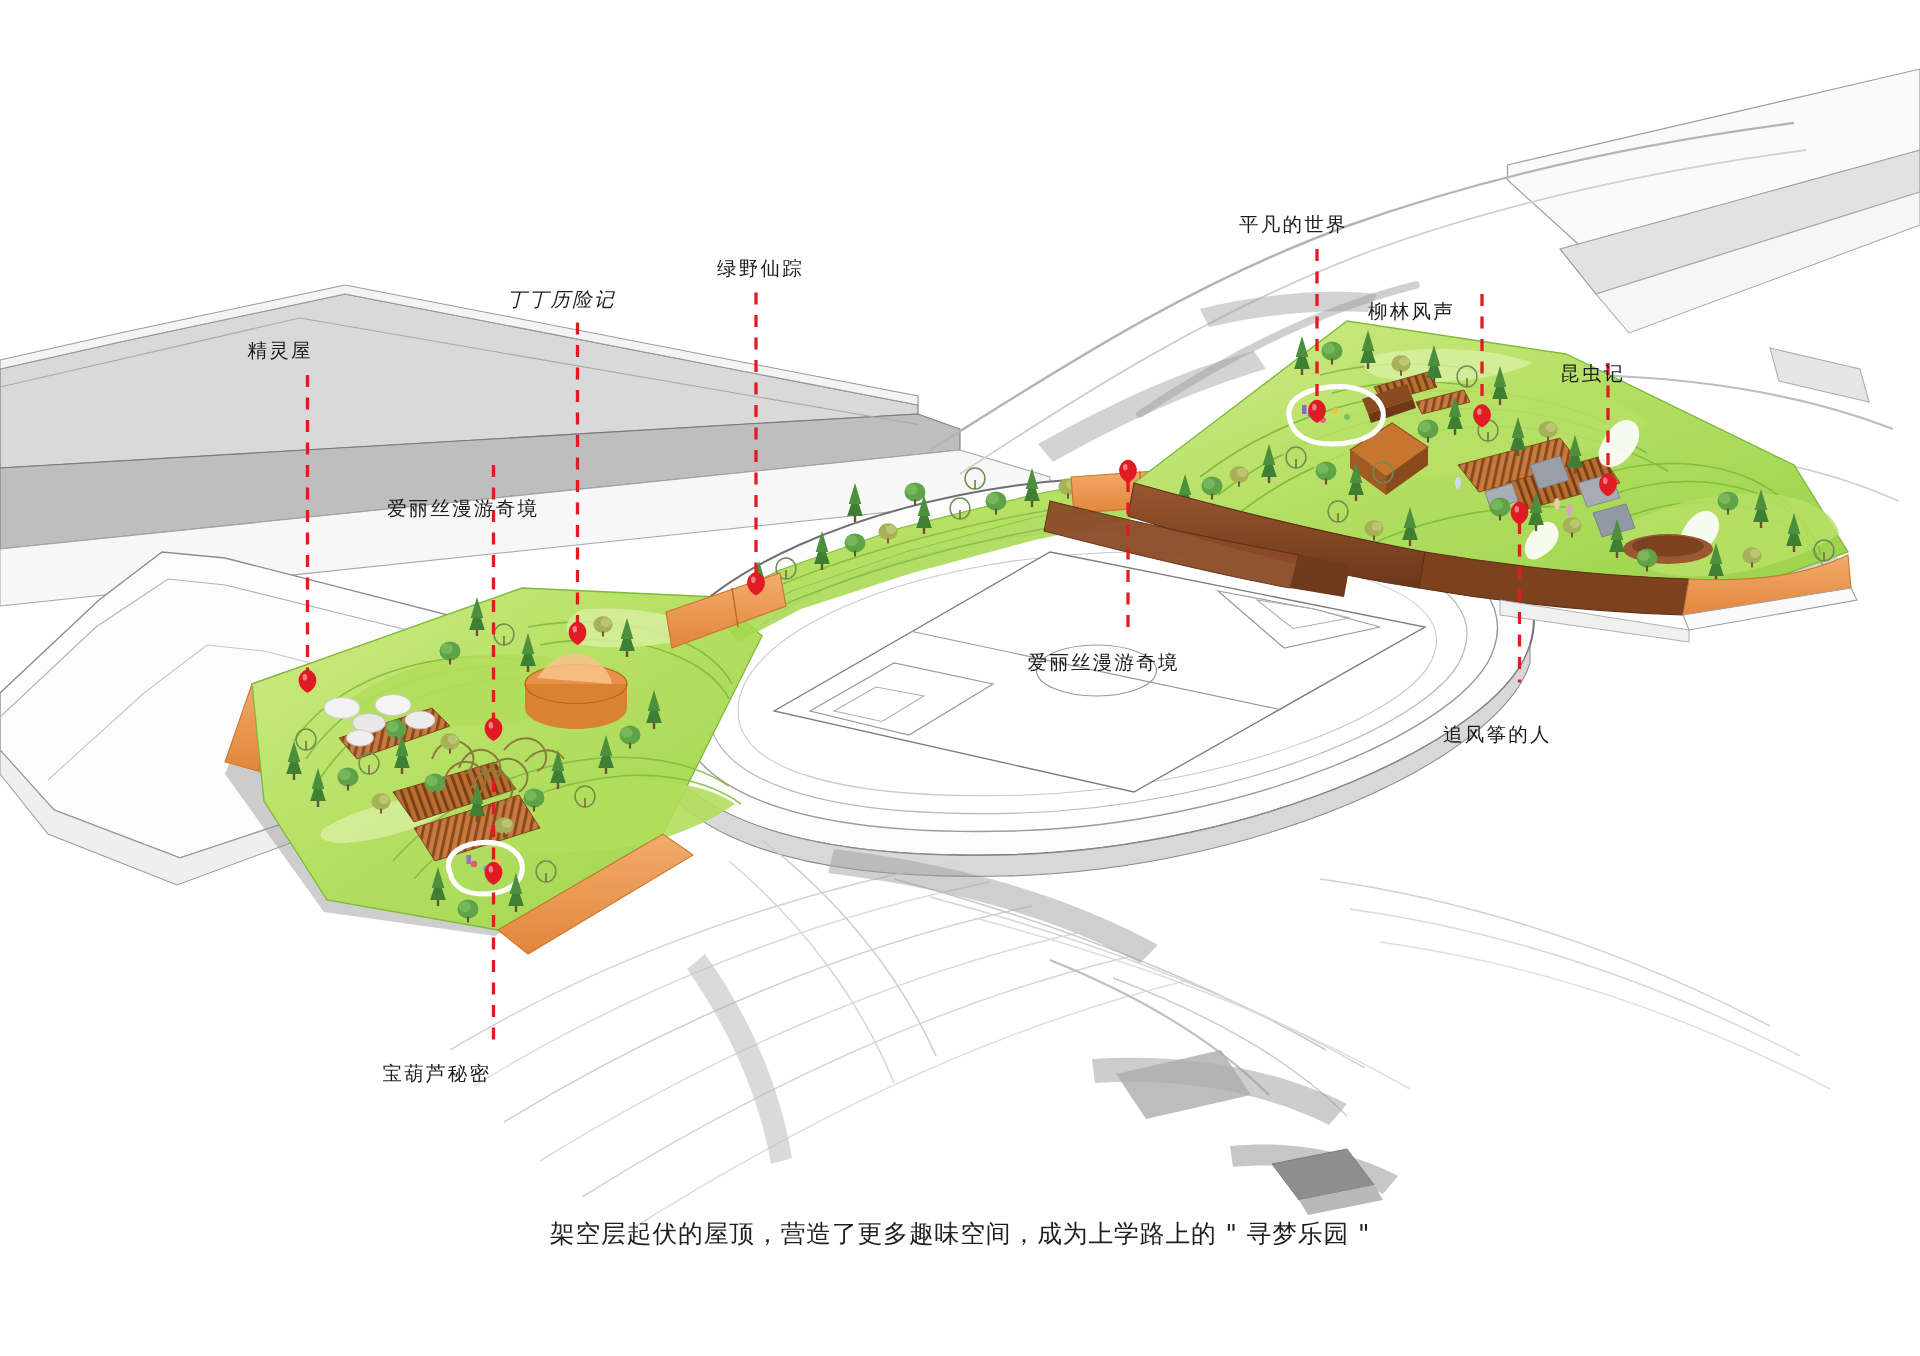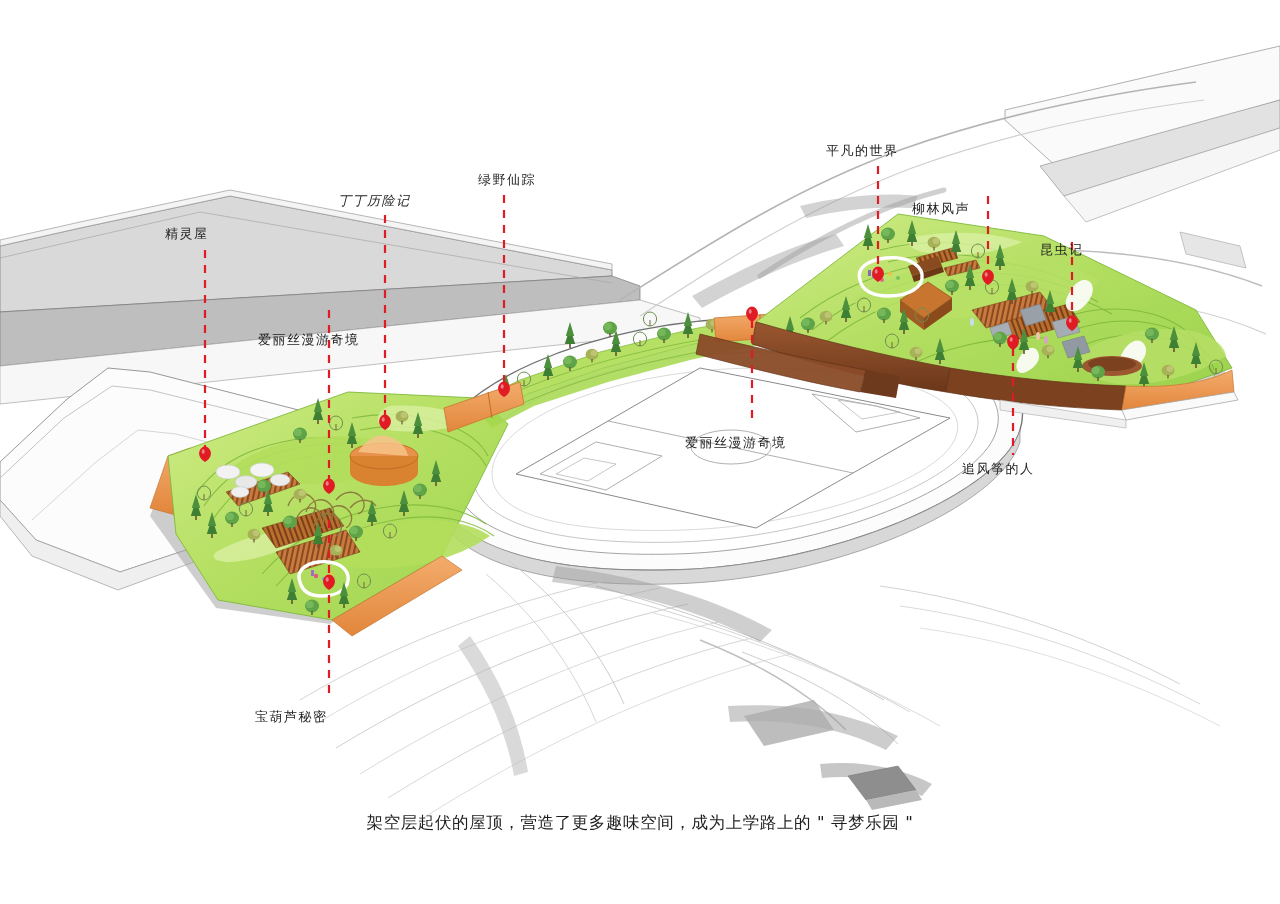--- a/index.html
+++ b/index.html
@@ -520,18 +520,18 @@
   <div id="labels">
       <div class="anno-label" style="left: 165px; top: 228px; font-family: Liberation Mono, monospace;">精灵屋</div>
       <div class="anno-label" style="left: 258px; top: 285px; margin-top: 48px;">爱丽丝漫游奇境</div>
       <div class="anno-label" style="left: 338px; top: 194px; font-style: italic;">丁丁历险记</div>
       <div class="anno-label" style="left: 462px; top: 173px; margin-left: 16px;">绿野仙踪</div>
       <div class="anno-label" style="left: 255px; top: 710px;">宝葫芦秘密</div>
       <div class="anno-label" style="left: 826px; top: 144px;">平凡的世界</div>
       <div class="anno-label" style="left: 912px; top: 174px; margin-top: 28px;">柳林风声</div>
       <div class="anno-label" style="left: 1040px; top: 219px; margin-top: 24px;">昆虫记</div>
       <div class="anno-label" style="left: 685px; top: 436px;">爱丽丝漫游奇境</div>
-      <div class="anno-label" style="left: 962px; top: 462px;">追风筝的人</div>
+      <div class="anno-label" style="left: 962px; top: 484px;">追风筝的人</div>
     </div>
 
   <div class="caption">架空层起伏的屋顶，营造了更多趣味空间，成为上学路上的 " 寻梦乐园 "</div>
 
 </div>
 
 </body></html>

